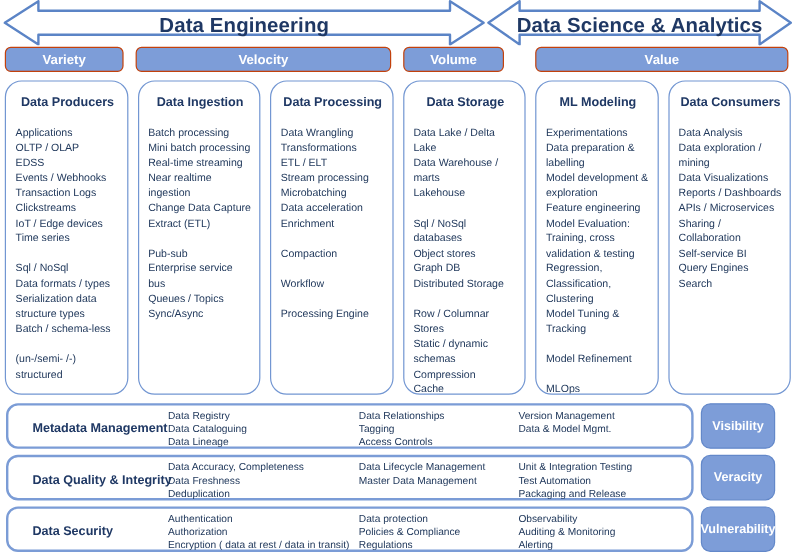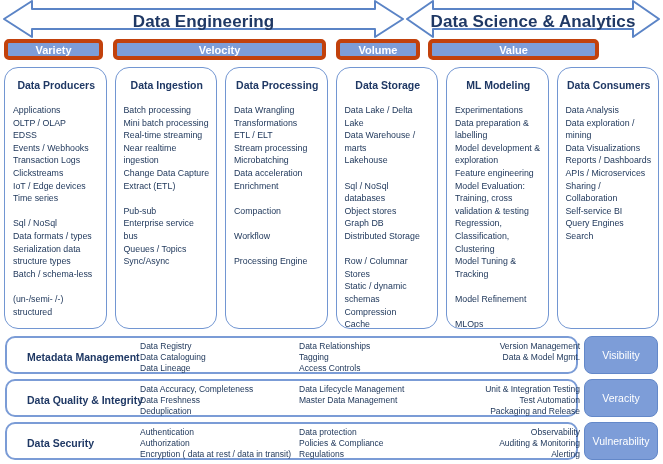--- a/index.html
+++ b/index.html
@@ -11,28 +11,28 @@
   #arrow-layer{position:absolute;top:0;left:0;width:663px;height:38px;}
   .arrow-label{
     position:absolute;top:12px;font-size:17px;font-weight:bold;color:#1F3864;
     text-align:center;letter-spacing:.1px;
   }
   #arrow-label-left{left:4px;width:399px;}
   #arrow-label-right{left:407px;width:252px;}
   
   #pills-row{position:absolute;top:38px;left:0;width:663px;height:23px;}
   .pill{
-    position:absolute;top:1px;height:21px;background:#7D9DD8;border:4px solid #c2410c;
+    position:absolute;top:1px;height:21px;background:#7D9DD8;border:1px solid #c2410c;
     border-radius:5px;color:#fff;font-size:11px;font-weight:bold;
     display:flex;align-items:center;justify-content:center;box-sizing:border-box;
   }
   .pill:nth-child(1){left:4px;width:99px;}
   .pill:nth-child(2){left:113px;width:213px;}
   .pill:nth-child(3){left:336px;width:84px;}
-  .pill:nth-child(4){left:428px;width:171px;}
+  .pill:nth-child(4){left:446px;width:211px;}
   
   #columns-row{
     position:absolute;top:67px;left:4px;right:4px;height:262px;
     display:flex;gap:8px;
   }
   .column-card{
     flex:1;border:1.5px solid #7296D2;border-radius:14px;background:#fff;
     box-sizing:border-box;padding:11px 6px 6px 8px;overflow:hidden;
   }
   .column-title{
@@ -48,25 +48,25 @@
     position:absolute;left:5px;top:0;width:573px;height:38px;box-sizing:border-box;
     border:2px solid #7B9CD6;border-radius:10px;background:#fff;
   }
   .gov-label{
     position:absolute;left:20px;top:0;height:38px;display:flex;align-items:center;
     font-size:10.5px;font-weight:bold;color:#1F3864;white-space:nowrap;
   }
   .gov-cell{position:absolute;top:3px;font-size:8.5px;line-height:10.8px;color:#21395C;}
   .gov-cell.c0{left:133px;width:158px;}
   .gov-cell.c1{left:292px;width:131px;}
-  .gov-cell.c2{left:425px;width:148px;text-align:right;}
+  .gov-cell.c2{left:425px;width:148px;}
   .gov-tag{
-    position:absolute;left:584px;top:0;width:74px;height:38px;box-sizing:border-box;
+    position:absolute;left:584px;top:0;width:62px;height:38px;box-sizing:border-box;
     background:#7D9DD8;border:1px solid #6388C9;border-radius:8px;color:#fff;
-    font-size:10.5px;font-weight:normal;display:flex;align-items:center;justify-content:center;
+    font-size:10.5px;font-weight:bold;display:flex;align-items:center;justify-content:center;
     white-space:nowrap;
   }
 </style>
 </head>
 <body>
 
 <div id="stage">
 
   <div id="arrow-layer">
     <svg width="663" height="38" viewBox="0 0 663 38">

